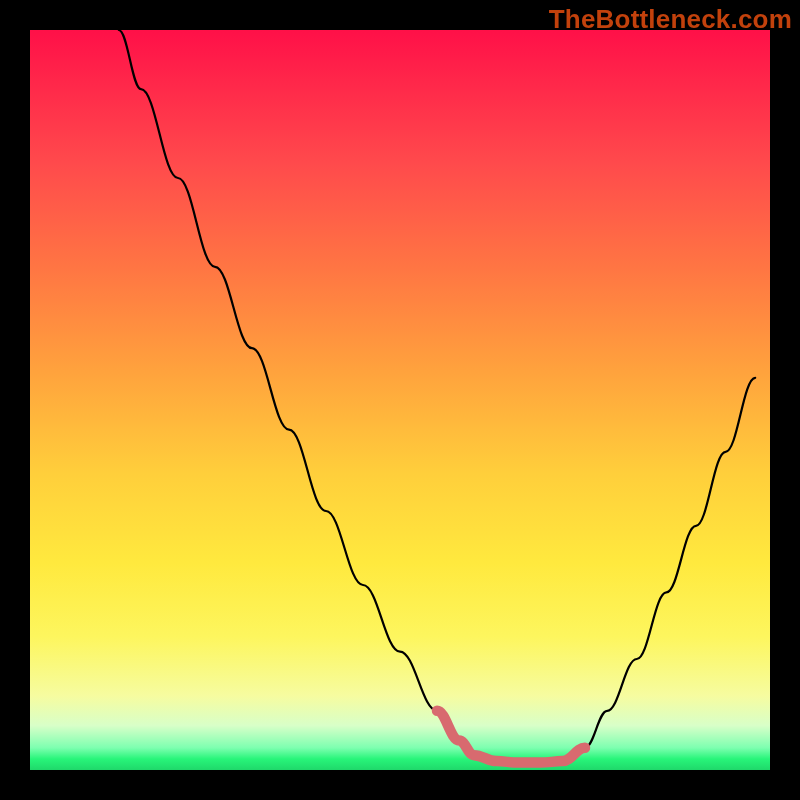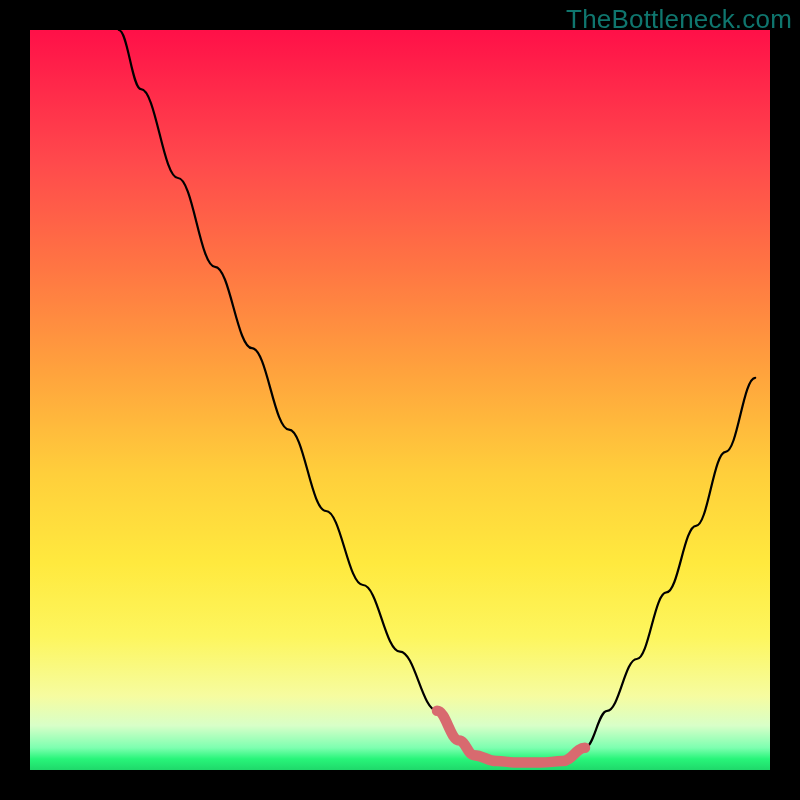--- a/index.html
+++ b/index.html
@@ -39,23 +39,23 @@
       #d8ffc8 94%,
       #7dffb0 97%,
       #28f57a 98.5%,
       #1fd86a 100%
     );
   }
   .watermark {
     position: absolute;
     top: 4px;
     right: 8px;
-    color: #0f766e;
+    color: #c2410c;
     font-size: 26px;
-    font-weight: 400;
+    font-weight: 700;
     letter-spacing: 0.2px;
     user-select: none;
     text-align: right;
   }
   svg.curve {
     position: absolute;
     left: 30px;
     top: 30px;
     width: 740px;
     height: 740px;

